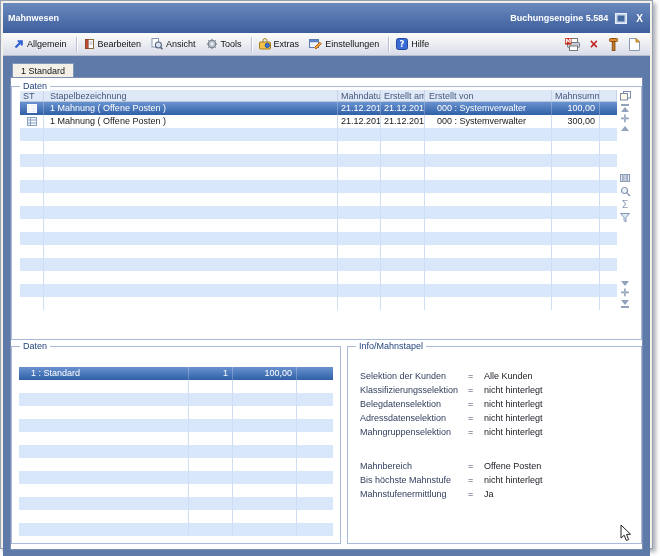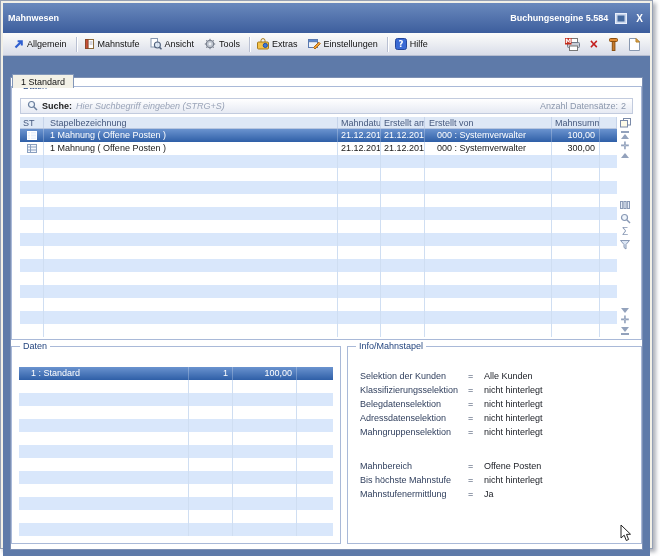--- a/index.html
+++ b/index.html
@@ -24,21 +24,21 @@
   .menu-item .mi-icon { display:flex; align-items:center; }
   .m-div { width:1px; height:15px; background:#b9c0d2; margin:0 3px;
            box-shadow:1px 0 0 #fff; }
   .mb-right { margin-left:auto; display:flex; align-items:center; gap:10px; padding-right:4px; }
   .mb-right .tb-ico { display:flex; align-items:center; }
   .x-glyph { color:#c32020; font-weight:bold; font-size:14px; line-height:10px; }
   
   .content { height:504px; background:#5e7aa9; padding:3px 7px 14px 7px; }
   .tab { display:inline-block; background:#f3f1e7; border:1px solid #8296b8;
          border-bottom:none; font-size:9px; padding:2px 8px 1px 8px; position:relative;
-         top:12px; margin-left:2px; z-index:2; color:#111; }
+         top:1px; margin-left:2px; z-index:2; color:#111; }
   .page { background:#fff; border:1px solid #7d90b4; height:473px; padding:4px 0;
           overflow:hidden; position:relative; }
   
   .group { position:relative; border:1px solid #a9b9d8; }
   .legend { position:absolute; top:-6px; left:8px; background:#fff; padding:0 3px;
             font-size:9px; color:#24457f; }
   .group-top { height:254px; margin-top:4px; padding:0 8px; }
   .bottom-row { display:flex; gap:6px; margin-top:6px; height:198px; }
   .group-bl { width:330px; padding:0 7px; }
   .group-br { flex:1; padding:0 12px; }
@@ -124,21 +124,21 @@
         <span class="m-div"></span>
         <span class="menu-item">
           <span class="mi-icon">
             <svg width="11" height="12" viewBox="0 0 11 12">
               <rect x="1.5" y="1.5" width="8" height="9" fill="#fff" stroke="#8a6a3a"></rect>
               <rect x="1.5" y="1.5" width="2.6" height="9" fill="#c94f3a" stroke="#8a4a2a"></rect>
               <line x1="5.5" y1="4" x2="8.5" y2="4" stroke="#aab"></line>
               <line x1="5.5" y1="6" x2="8.5" y2="6" stroke="#aab"></line>
             </svg>
           </span>
-          <span>Mahnstufe</span>
+          <span>Bearbeiten</span>
         </span>
         <span class="menu-item">
           <span class="mi-icon">
             <svg width="12" height="12" viewBox="0 0 12 12">
               <rect x="1" y="0.5" width="6.5" height="8.5" fill="#fff" stroke="#8898b0"></rect>
               <circle cx="7.4" cy="7" r="3" fill="#dbe6f5" fill-opacity="0.85" stroke="#55657f" stroke-width="1.1"></circle>
               <line x1="9.6" y1="9.4" x2="11.5" y2="11.3" stroke="#55657f" stroke-width="1.5"></line>
             </svg>
           </span>
           <span>Ansicht</span>
@@ -216,34 +216,20 @@
   <div class="content">
     <div class="tab">
       <span>1 Standard</span>
     </div>
 
     <div class="page">
 
       <div class="group group-top">
         <span class="legend">Daten</span>
 
-        <div class="searchbar">
-          <span>
-            <svg width="11" height="11" viewBox="0 0 11 11">
-                <circle cx="4.5" cy="4.5" r="3" fill="#eef4fb" stroke="#6a7f9e" stroke-width="1.2"></circle>
-                <line x1="7" y1="7" x2="10" y2="10" stroke="#6a7f9e" stroke-width="1.5"></line>
-              </svg>
-          </span>
-          <span class="search-label">Suche:</span>
-          <span class="search-placeholder">Hier Suchbegriff eingeben (STRG+S)</span>
-          <span class="count-wrap">
-            <span>Anzahl Datensätze:</span>
-            <span>2</span>
-          </span>
-        </div>
 
         <div class="grid-wrap">
           <div class="grid">
             <div class="ghead">
               <span class="cell c-st">ST</span>
               <span class="cell c-stp">Stapelbezeichnung</span>
               <span class="cell c-d1">Mahndatum</span>
               <span class="cell c-d2">Erstellt am</span>
               <span class="cell c-von" style="padding-left:4px">Erstellt von</span>
               <span class="cell c-sum r">Mahnsumme €</span>

